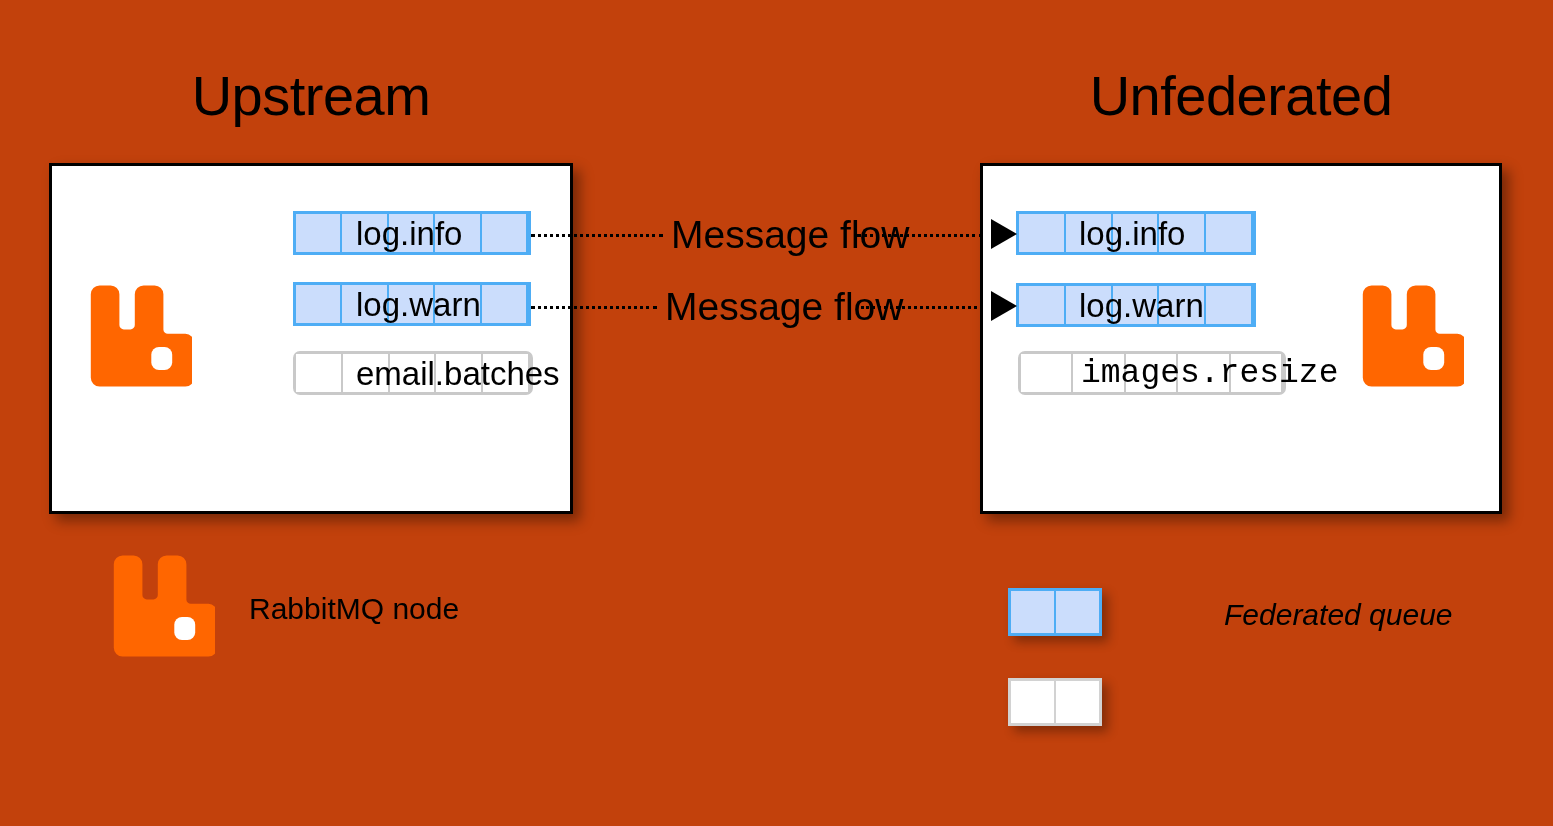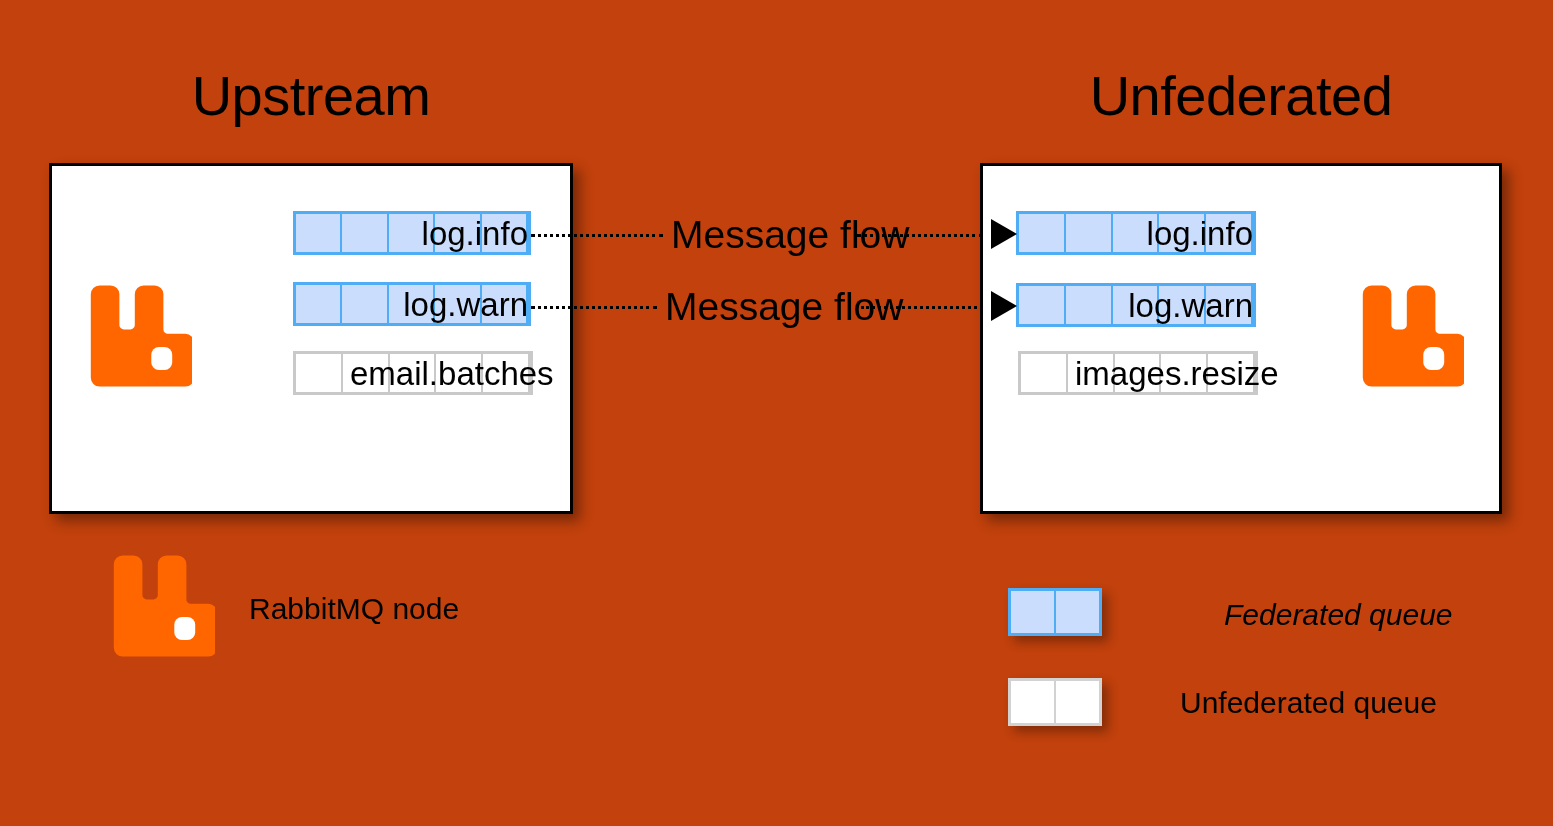--- a/index.html
+++ b/index.html
@@ -59,42 +59,42 @@
     height: 44px;
   }
   .queue .cell {
     flex: 1 1 0;
     box-sizing: border-box;
     border-right: 2px solid;
   }
   .queue .cell:last-child { border-right: none; }
   .queue .qlabel {
     position: absolute;
-    left: 6px; right: 0; top: 50%;
+    left: 12px; right: 0; top: 50%;
     transform: translateY(-50%);
-    text-align: right;
+    text-align: left;
     font-size: 33px;
     color: #000000;
     white-space: nowrap;
     pointer-events: none;
     line-height: 1;
     padding-left: 48px;
   }
 
   .queue.federated            { border-color: #4eadf5; background: #cbddfc; }
   .queue.federated .cell      { border-right-color: #4eadf5; background: #cbddfc; }
-  .queue.unfederated          { border-color: #c9c9c9; background: #ffffff; }
+  .queue.unfederated          { border-color: #c9c9c9; background: #ffffff; border-radius: 7px; }
   .queue.unfederated .cell    { border-right-color: #c9c9c9; background: #ffffff; }
 
   #q-up-info    { left: 293px;  top: 211px; width: 238px; }
   #q-up-warn    { left: 293px;  top: 282px; width: 238px; }
   #q-up-email   { left: 293px;  top: 351px; width: 240px; }
   #q-down-info  { left: 1016px; top: 211px; width: 240px; }
   #q-down-warn  { left: 1016px; top: 283px; width: 240px; }
-  #q-down-img   { left: 1018px; top: 351px; width: 240px; }
+  #q-down-img   { left: 1018px; top: 351px; width: 268px; font-family: Liberation Mono, monospace; }
 
   
   .flow { position: absolute; height: 26px; }
   #flow-info { left: 531px; top: 221px; width: 486px; }
   #flow-warn { left: 531px; top: 293px; width: 486px; }
 
   .flow .dots {
     position: absolute;
     top: 50%;
     height: 0;
@@ -264,15 +264,14 @@
   <div class="legend-swatch" id="legend-swatch-federated">
     <div class="cell"></div>
     <div class="cell"></div>
   </div>
   <div class="legend-label" id="legend-fed-label">Federated queue</div>
 
   <div class="legend-swatch" id="legend-swatch-unfederated">
     <div class="cell"></div>
     <div class="cell"></div>
   </div>
-  <div class="legend-label" id="legend-unfed-label">Unfederated queue</div>
 
 </div>
 
 </body></html>

